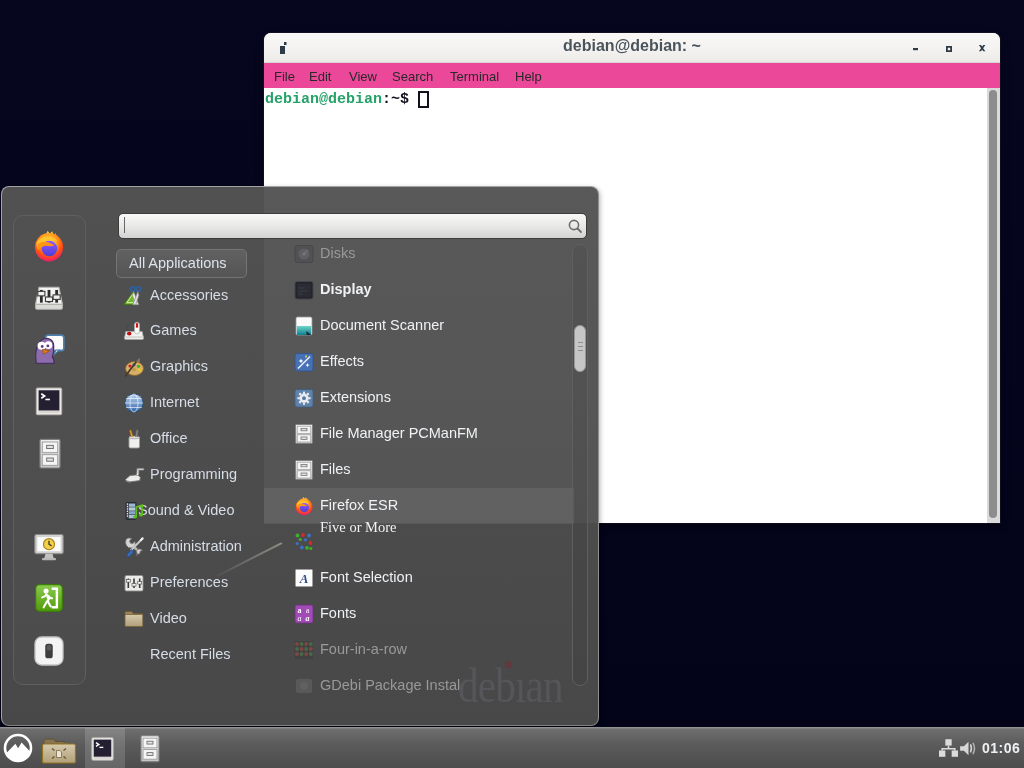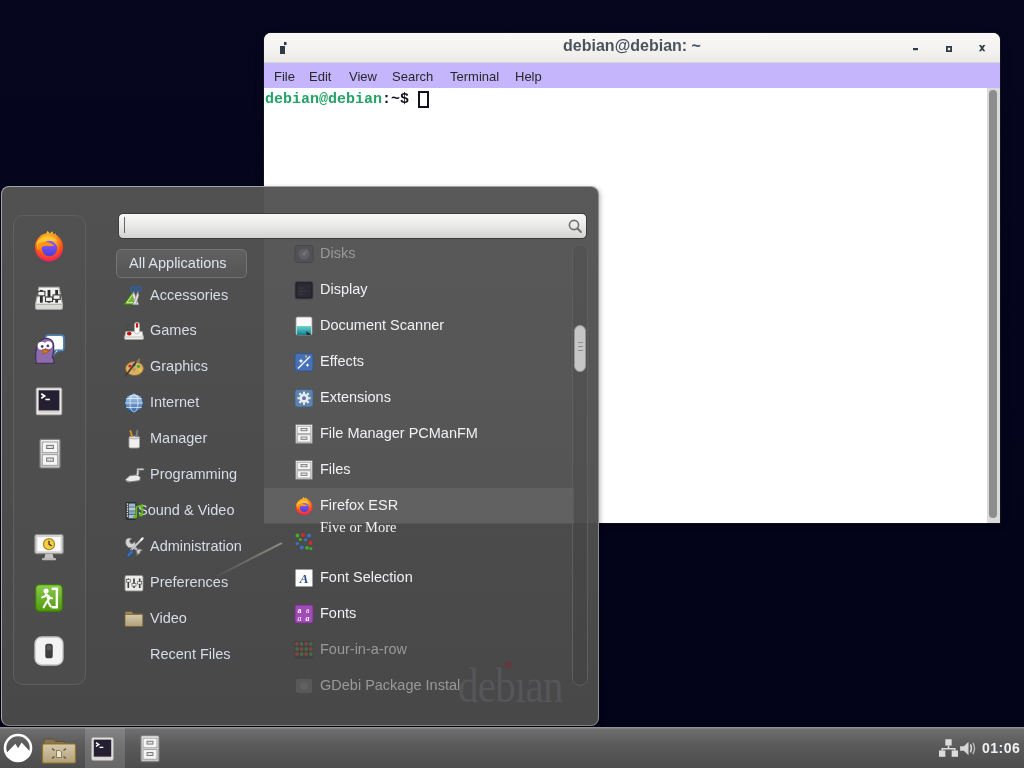--- a/index.html
+++ b/index.html
@@ -5,21 +5,21 @@
 html,body{width:1024px;height:768px;overflow:hidden}
 body{font-family:"Liberation Sans",sans-serif;position:relative;background:#04041c}
 #desktop{position:absolute;inset:0;background:linear-gradient(180deg,#06061f 0%,#04041c 55%,#030318 100%);z-index:0}
 
 
 #termbg{position:absolute;left:264px;top:33px;width:736px;height:490px;border-radius:7px 7px 0 0;
  background:#fff;box-shadow:0 3px 9px rgba(0,0,0,.45),0 0 0 1px rgba(40,40,50,.45);z-index:1}
 #titlebar{position:absolute;left:264px;top:33px;width:736px;height:30px;border-radius:7px 7px 0 0;
  background:linear-gradient(180deg,#f9f8f7 0%,#f4f2f0 60%,#eceae6 100%);border-bottom:1px solid #d9d5d0;z-index:2}
 #title{position:absolute;left:264px;top:37px;width:736px;text-align:center;font-size:16px;font-weight:bold;color:#4a545c;z-index:2}
-#menubar{position:absolute;left:264px;top:63px;width:736px;height:25px;background:#c4b5fd;z-index:2;font-size:13px;color:#27292a}
+#menubar{position:absolute;left:264px;top:63px;width:736px;height:25px;background:#ec4899;z-index:2;font-size:13px;color:#27292a}
 .mi{position:absolute;top:6px}
 #prompt{position:absolute;left:265px;top:91px;font-family:"Liberation Mono",monospace;font-size:15px;font-weight:bold;color:#26a269;z-index:2;white-space:pre}
 #prompt .d{color:#12121f}
 #cursor{position:absolute;left:418px;top:91px;width:11px;height:17px;border:2px solid #12121f;background:#fff;z-index:2}
 #vscroll{position:absolute;left:987px;top:88px;width:13px;height:435px;background:#dadada;z-index:2}
 #vthumb{position:absolute;left:989px;top:90px;width:8px;height:428px;border-radius:5px;background:#8d8d8d;z-index:3}
 .wbtn{position:absolute;z-index:3}
 
 
 #menubg{position:absolute;left:1px;top:186px;width:598px;height:540px;border-radius:8px;
@@ -98,31 +98,31 @@
 </svg>
 <div id="allapps">
     <span>All Applications</span>
   </div>
 <div id="hover"></div>
 <div id="catwrap">
     <div class="cl" style="left:150px;top:287px">Accessories</div>
     <div class="cl" style="left:150px;top:322px">Games</div>
     <div class="cl" style="left:150px;top:358px">Graphics</div>
     <div class="cl" style="left:150px;top:394px">Internet</div>
-    <div class="cl" style="left:150px;top:430px">Manager</div>
+    <div class="cl" style="left:150px;top:430px">Office</div>
     <div class="cl" style="left:150px;top:466px">Programming</div>
     <div class="cl" style="left:138px;top:502px">Sound &amp; Video</div>
     <div class="cl" style="left:150px;top:538px">Administration</div>
     <div class="cl" style="left:150px;top:574px">Preferences</div>
     <div class="cl" style="left:150px;top:610px">Video</div>
     <div class="cl" style="left:150px;top:646px">Recent Files</div>
   </div>
 <div id="appwrap">
     <div class="al dis" style="left:320px;top:245px;">Disks</div>
-    <div class="al" style="left:320px;top:281px;">Display</div>
+    <div class="al" style="left:320px;top:281px;font-weight:bold;">Display</div>
     <div class="al" style="left:320px;top:317px;">Document Scanner</div>
     <div class="al" style="left:320px;top:353px;">Effects</div>
     <div class="al" style="left:320px;top:389px;">Extensions</div>
     <div class="al" style="left:320px;top:425px;">File Manager PCManFM</div>
     <div class="al" style="left:320px;top:461px;">Files</div>
     <div class="al" style="left:320px;top:497px;">Firefox ESR</div>
     <div class="al" style="left:320px;top:519px;font-family:Liberation Serif, serif;">Five or More</div>
     <div class="al" style="left:320px;top:569px;">Font Selection</div>
     <div class="al" style="left:320px;top:605px;">Fonts</div>
     <div class="al dis" style="left:320px;top:641px;text-align:center;">Four-in-a-row</div>

